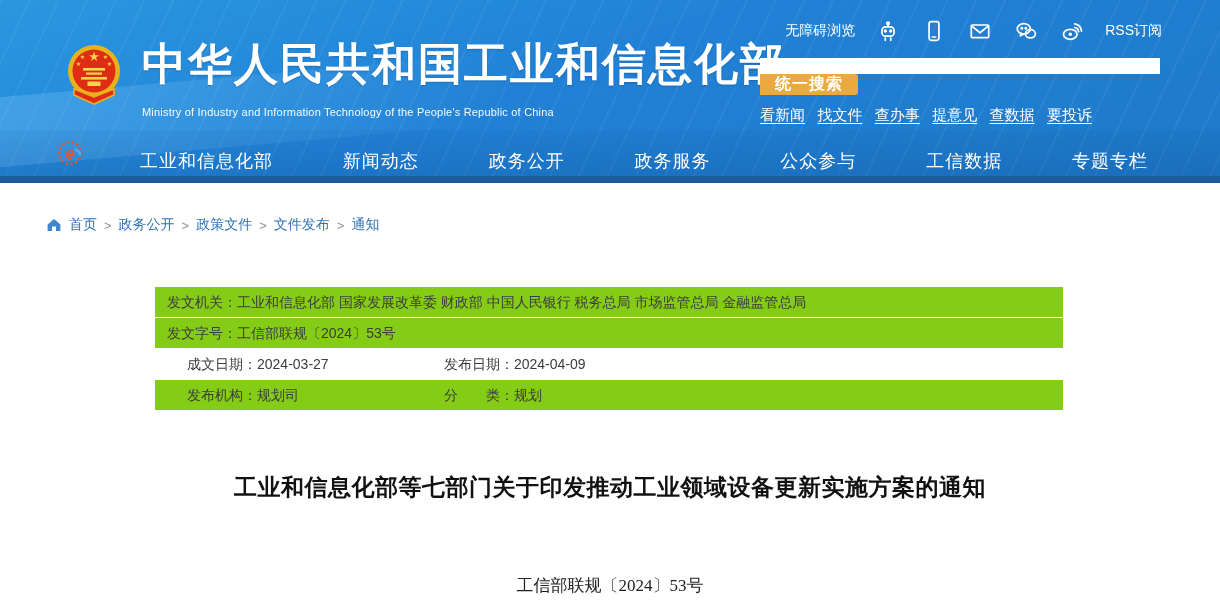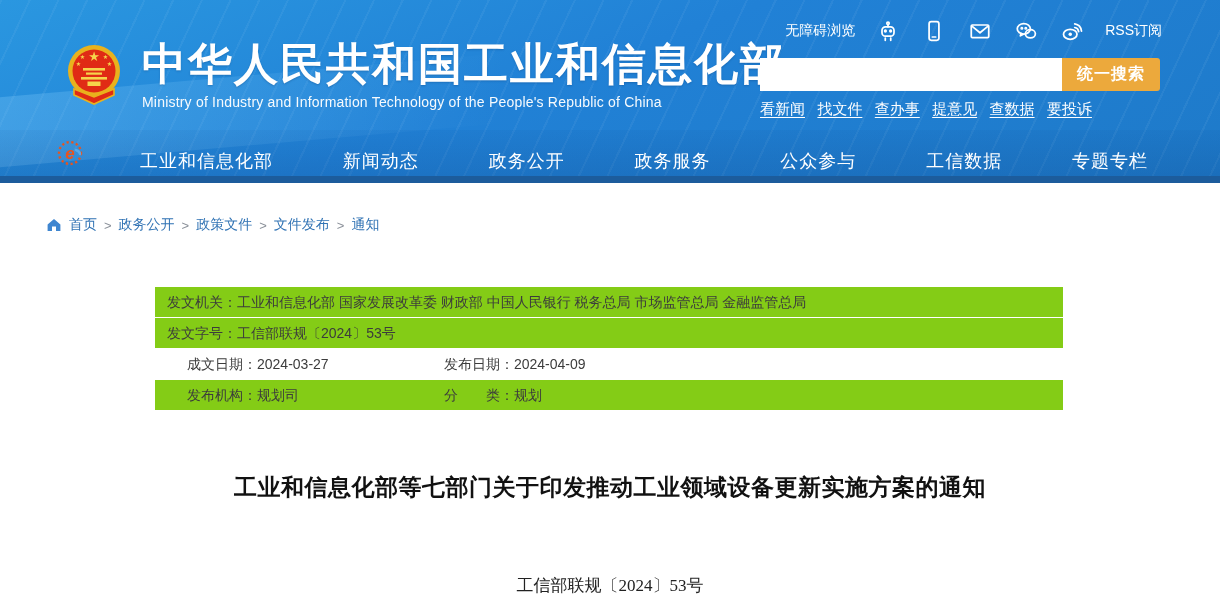--- a/index.html
+++ b/index.html
@@ -18,29 +18,29 @@
   
   .topbar { position:absolute; top:16px; right:58px; height:30px; display:flex; align-items:center; gap:20px; color:#fff; z-index:3; }
   .topbar a { color:#fff; text-decoration:none; font-size:14px; }
   .tb-icon { display:inline-flex; width:26px; height:26px; align-items:center; justify-content:center; cursor:pointer; }
   .tb-icon svg { stroke:#fff; fill:none; stroke-width:1.6; stroke-linecap:round; stroke-linejoin:round; }
 
   
   .brand { position:absolute; left:66px; top:44px; display:flex; align-items:flex-start; z-index:3; }
   .brand-text { margin-left:20px; color:#fff; }
   .site-title { font-size:44px; font-weight:700; letter-spacing:2px; line-height:40px; text-shadow:0 1px 2px rgba(0,40,90,0.25); }
-  .site-sub { font-size:14px; margin-top:10px; letter-spacing:0.2px; opacity:0.96; }
+  .site-sub { font-size:11px; margin-top:22px; letter-spacing:0.2px; opacity:0.96; }
 
   
   .search { position:absolute; left:760px; top:58px; width:400px; z-index:3; }
-  .search-bar { display:flex; height:33px; }
+  .search-bar { display:flex; height:33px;flex-direction:column; }
   .search-bar input { flex:1; border:none; outline:none; background:#fff; height:33px; padding:0 10px; font-size:14px; }
   .search-btn { width:98px; height:33px; border:none; background:#eca93c; color:#fff; font-size:16px; font-weight:700;
     letter-spacing:1px; cursor:pointer; border-radius:0 3px 3px 0; font-family:inherit; }
-  .qlinks { margin-top:9px; width:332px; display:flex; justify-content:space-between; }
+  .qlinks { margin-top:15px; width:332px; display:flex; justify-content:space-between; }
   .qlinks a { color:#fff; font-size:15px; text-decoration:underline; text-underline-offset:3px; text-decoration-thickness:1px; }
 
   
   .nav { position:absolute; top:130px; left:0; width:1220px; height:46px;
     background:linear-gradient(180deg, rgba(12,62,130,0.06), rgba(12,62,130,0.20)); z-index:2; }
   .nav-logo { position:absolute; left:56px; top:9px; width:28px; height:28px; }
   .nav-items { position:absolute; left:140px; top:8px; width:1008px; height:46px; display:flex; justify-content:space-between; align-items:center; }
   .nav-items a { color:#fff; font-size:18px; text-decoration:none; letter-spacing:1px; }
 
   

